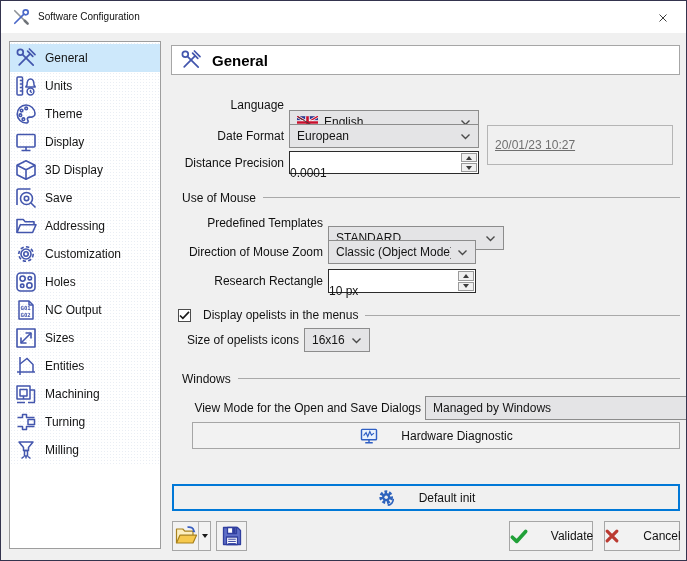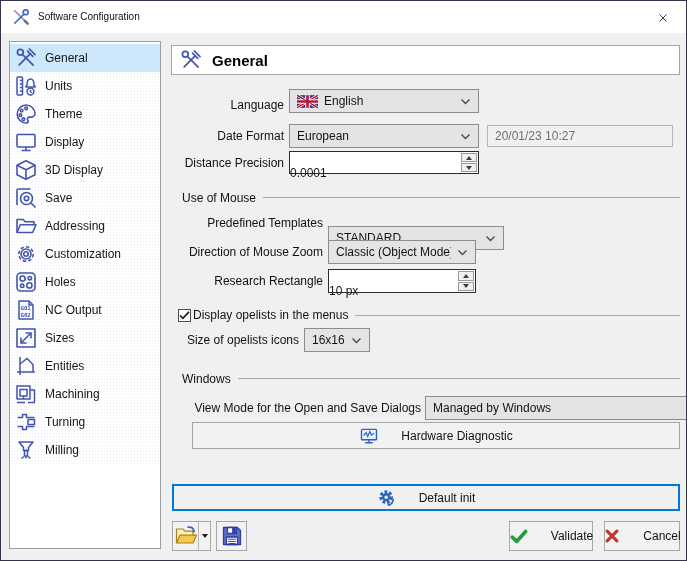--- a/index.html
+++ b/index.html
@@ -33,22 +33,22 @@
   .hdr-title{font-size:15px;font-weight:bold;color:#000;}
 
   .lab{position:absolute;text-align:right;white-space:nowrap;color:#111;}
   .combo{position:absolute;height:24px;background:#e4e4e6;border:1px solid #8c8c8c;
          box-sizing:border-box;display:flex;align-items:center;padding:0 7px;gap:6px;
          cursor:default;}
   .combo .ctext{white-space:nowrap;overflow:hidden;}
   .combo .chev{margin-left:auto;flex:none;display:flex;}
   .flag{flex:none;display:flex;}
 
-  .rofield{position:absolute;height:22px;background:#f0f0f0;border:1px solid #b5b5b5;
-           box-sizing:border-box;display:flex;align-items:center;padding:0 7px;color:#6f6f6f;}
+  .rofield{position:absolute;height:40px;background:#f0f0f0;border:1px solid #b5b5b5;
+           box-sizing:border-box;display:flex;align-items:center;padding:0 7px;color:#6f6f6f;text-decoration:underline;}
 
   .spinfield{position:absolute;background:#ffffff;border:1px solid #2b2b2b;box-sizing:border-box;
              display:flex;align-items:stretch;}
   .spinfield .val{flex:1;display:flex;align-items:center;margin-top:20px;}
   .spinbtns{width:16px;margin:1px;display:flex;flex-direction:column;gap:1px;flex:none;}
   .sb{flex:1;background:#f0f0f0;border:1px solid #9a9a9a;box-sizing:border-box;display:flex;
       align-items:center;justify-content:center;cursor:pointer;}
   .tri-up{width:0;height:0;border-left:3.5px solid transparent;border-right:3.5px solid transparent;
           border-bottom:4px solid #3c3c3c;}
   .tri-dn{width:0;height:0;border-left:3.5px solid transparent;border-right:3.5px solid transparent;
@@ -56,21 +56,21 @@
 
   .group{position:absolute;display:flex;align-items:center;height:15px;}
   .group .gtext{white-space:nowrap;color:#111;}
   .group .gline{flex:1;height:1px;background:#a9a9a9;margin-left:7px;}
 
   .cbrow{position:absolute;display:flex;align-items:center;height:16px;}
   .checkbox{width:13px;height:13px;background:#fff;border:1px solid #4c4c4c;box-sizing:border-box;
             display:flex;align-items:center;justify-content:center;cursor:pointer;flex:none;}
   .checkbox svg{display:none;width:11px;height:9px;}
   .checkbox.checked svg{display:block;}
-  .cbrow .cblabel{margin-left:2px;white-space:nowrap;}
+  .cbrow .cblabel{margin-left:12px;white-space:nowrap;}
   .cbrow .gline{flex:1;height:1px;background:#a9a9a9;margin-left:7px;}
 
   .btn{position:absolute;background:#f2f2f2;border:1px solid #a6a6a6;box-sizing:border-box;
        display:flex;align-items:center;justify-content:center;gap:22px;cursor:pointer;color:#111;}
   .btn svg{display:block;}
   .btn-default{border:2px solid #0078d7;background:#f0f0f0;}
   .icon20{width:20px;height:20px;flex:none;}
   .icon24{width:24px;height:24px;flex:none;}
   .icon18{width:18px;height:18px;flex:none;}
 
@@ -309,21 +309,21 @@
             <path d="M5.2 18.8 L15.6 8.4"></path>
             <path d="M13.6 5.2 l5.2 5.2"></path>
             <path d="M15.4 3 l5.6 5.6"></path>
           </g>
         </svg>
       </span>
     <span class="hdr-title">General</span>
   </div>
 
   <div class="lab" style="left:170px;width:113px;top:97px">Language</div>
-  <div class="combo" style="left:288px;top:88px;width:190px">
+  <div class="combo" style="left:288px;top:109px;width:190px">
     <span class="flag">
         <svg viewBox="0 0 60 36" width="21" height="13">
           <rect width="60" height="36" fill="#2b3990"></rect>
           <path d="M0 0 L60 36 M60 0 L0 36" stroke="#fff" stroke-width="8"></path>
           <path d="M0 0 L60 36 M60 0 L0 36" stroke="#c8102e" stroke-width="4"></path>
           <path d="M30 0 V36 M0 18 H60" stroke="#fff" stroke-width="13"></path>
           <path d="M30 0 V36 M0 18 H60" stroke="#c8102e" stroke-width="7.5"></path>
           <path d="M3 2 L57 34" stroke="#3c3c3c" stroke-width="2.5"></path>
         </svg>
       </span>

